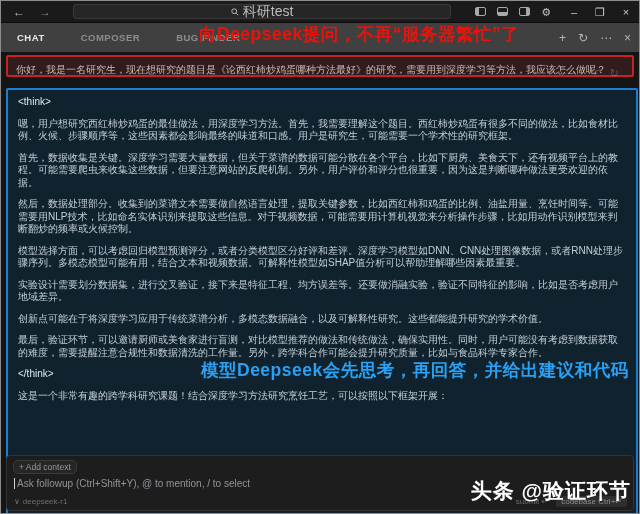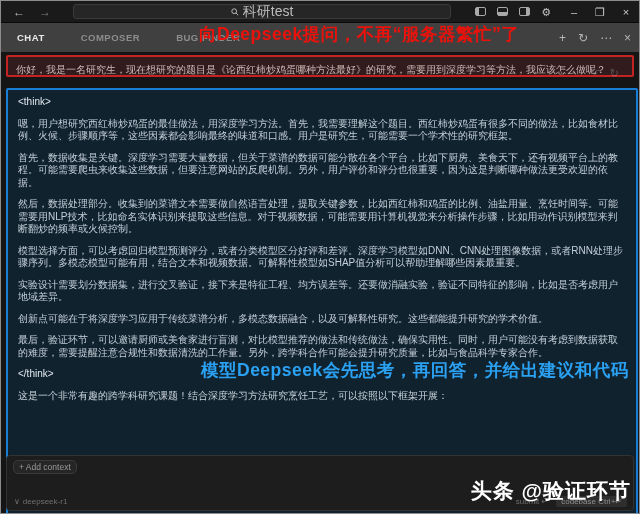--- a/index.html
+++ b/index.html
@@ -165,20 +165,24 @@
 
   <div class="msg-actions">
     <span>↶</span>
     <span>↻</span>
   </div>
 
   <div class="annotation-blue">模型Deepseek会先思考，再回答，并给出建议和代码</div>
 
   <div class="composer">
     <div class="ctx-chip">+ Add context</div>
+    <div class="input-row">
+      <span class="caret"></span>
+      <span class="placeholder">Ask followup (Ctrl+Shift+Y), @ to mention, / to select</span>
+    </div>
     <div class="composer-bottom">
       <div class="model-select">
         <span>∨</span>
         <span>deepseek-r1</span>
       </div>
       <div class="bottom-right">
         <span>submit ↵</span>
         <span class="codebase-chip">codebase Ctrl+↵</span>
       </div>
     </div>

